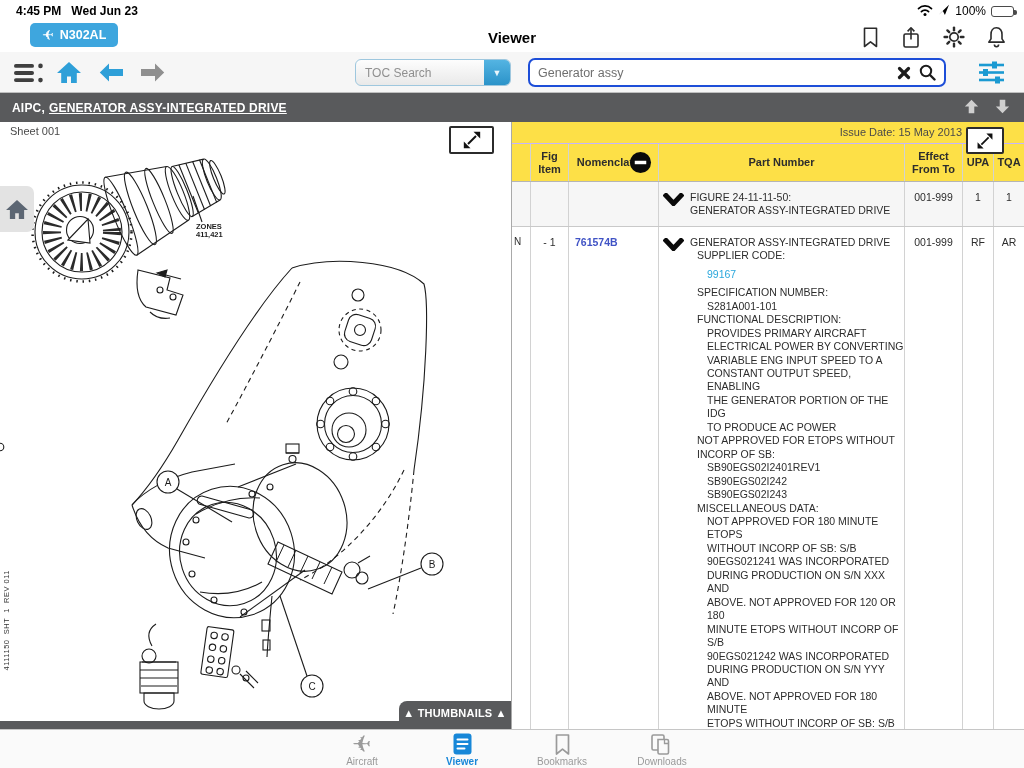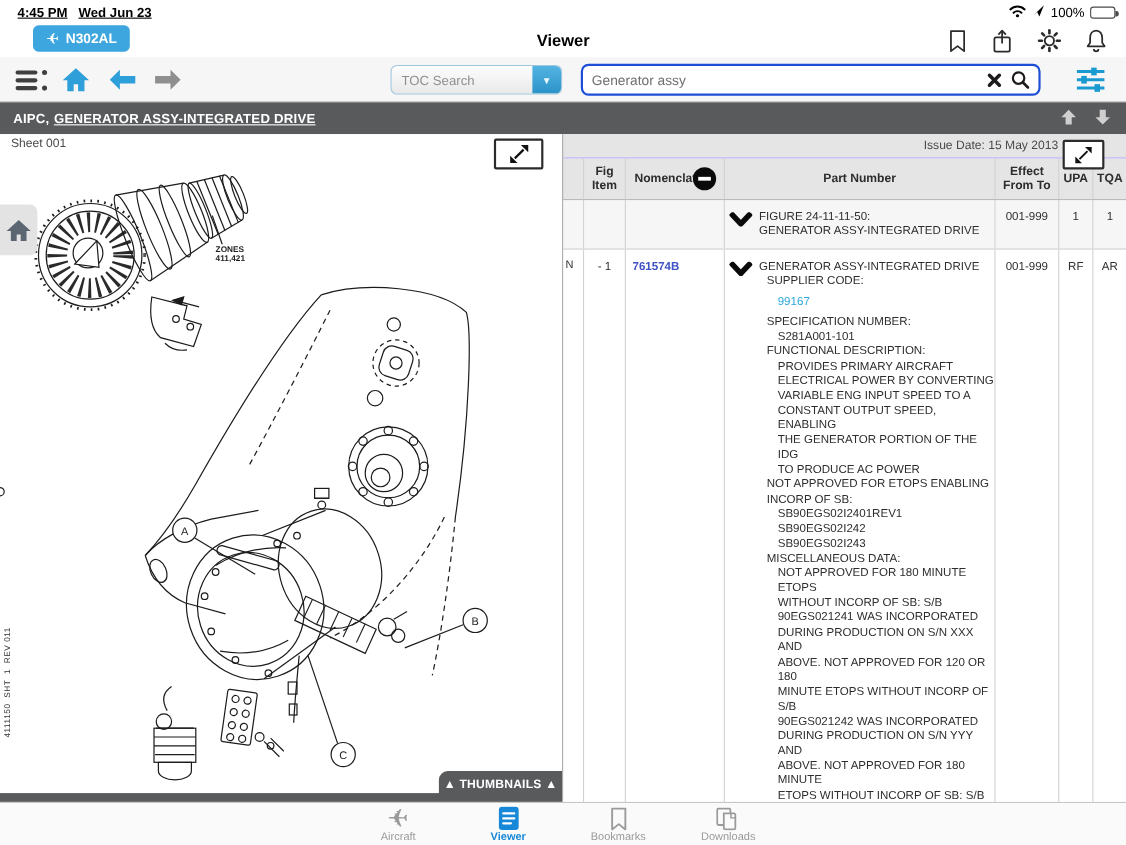--- a/index.html
+++ b/index.html
@@ -1,21 +1,21 @@
 <!DOCTYPE html>
 <html><head>
 <meta charset="utf-8">
 <style>
   * { margin:0; padding:0; box-sizing:border-box; }
   html,body { width:1024px; height:768px; font-family:"Liberation Sans","DejaVu Sans",sans-serif; background:#fff; overflow:hidden; }
   .screen { position:relative; width:1024px; height:768px; background:#fff; }
 
   
   .status-bar { position:absolute; top:0; left:0; right:0; height:22px; display:flex; align-items:center; padding:0 10px; font-size:12px; font-weight:700; color:#000; }
-  .sb-left { display:flex; gap:10px; align-items:center; margin-left:6px;text-decoration:underline; }
+  .sb-left { display:flex; gap:10px; align-items:center; margin-left:6px; }
   .sb-right { margin-left:auto; display:flex; gap:5px; align-items:center; }
   .battery { position:relative; width:23px; height:11px; border:1px solid #4a4a4a; border-radius:3px; padding:1px; }
   .battery .fill { width:100%; height:100%; background:#111; border-radius:1.5px; }
   .battery .tip { position:absolute; right:-4px; top:3px; width:3px; height:5px; background:#4a4a4a; border-radius:0 2px 2px 0; }
 
   
   .nav-bar { position:absolute; top:22px; left:0; right:0; height:30px; display:flex; align-items:center; }
   .aircraft-btn { position:absolute; left:30px; top:1px; height:24px; padding:0 12px; background:#3ea6de; border-radius:5px; color:#fff; font-size:12.5px; font-weight:700; display:flex; align-items:center; gap:6px; }
   .plane-glyph { display:inline-block; transform:scaleX(-1); font-size:14px; font-weight:400; }
   .nav-title { position:absolute; left:0; right:0; text-align:center; font-size:15px; font-weight:700; color:#000; }
@@ -33,21 +33,21 @@
   .search-wrap .ico { margin-left:8px; display:flex; }
 
   
   .doc-bar { position:absolute; top:93px; left:0; right:0; height:29px; background:#595a5c; color:#fff; display:flex; align-items:center; padding-left:12px; font-size:12px; font-weight:700; letter-spacing:.2px; }
   .doc-bar .doc-title { text-decoration:underline; margin-left:4px; cursor:pointer; }
   .doc-bar .doc-arrows { margin-left:auto; margin-right:14px; display:flex; gap:16px; }
 
   
   .content { position:absolute; top:122px; left:0; width:1024px; height:607px; display:flex; }
   .left-panel { position:relative; width:511px; height:607px; background:#fff; overflow:hidden; }
-  .right-panel { position:relative; width:513px; height:607px; background:#e5e5e5; border-left:1px solid #a9a9a9; overflow:hidden; }
+  .right-panel { position:relative; width:513px; height:607px; background:#fde047; border-left:1px solid #a9a9a9; overflow:hidden; }
 
   .sheet-label { position:absolute; top:3px; left:10px; font-size:11px; color:#4a4a4a; }
   .expand-btn { position:absolute; border:2px solid #2b2b2b; background:#fff; border-radius:2px; display:flex; align-items:center; justify-content:center; cursor:pointer; }
   .expand-left { top:4px; left:449px; width:45px; height:28px; }
   .home-tab { position:absolute; left:0; top:64px; width:34px; height:46px; background:#e3e3e3; border-radius:0 7px 7px 0; display:flex; align-items:center; justify-content:center; cursor:pointer; }
   .revision-text { position:absolute; left:2px; bottom:58px; writing-mode:vertical-rl; transform:rotate(180deg); font-size:7.5px; color:#333; letter-spacing:.5px; white-space:pre; }
   .thumb-strip { position:absolute; left:0; bottom:-3px; height:11px; width:511px; background:#595a5c; }
   .thumbnails-btn { position:absolute; right:0; bottom:5px; width:112px; height:23px; background:#595a5c; border-radius:8px 0 0 0; color:#fff; font-size:11px; font-weight:700; display:flex; align-items:center; justify-content:center; letter-spacing:.2px; cursor:pointer; }
   .drawing-svg { position:absolute; inset:0; }
 
@@ -450,21 +450,21 @@
                   <div class="nline ind2 nlink">99167</div>
                   <div class="nline ind1">SPECIFICATION NUMBER:</div>
                   <div class="nline ind2">S281A001-101</div>
                   <div class="nline ind1">FUNCTIONAL DESCRIPTION:</div>
                   <div class="nline ind2">PROVIDES PRIMARY AIRCRAFT</div>
                   <div class="nline ind2">ELECTRICAL POWER BY CONVERTING</div>
                   <div class="nline ind2">VARIABLE ENG INPUT SPEED TO A</div>
                   <div class="nline ind2">CONSTANT OUTPUT SPEED, ENABLING</div>
                   <div class="nline ind2">THE GENERATOR PORTION OF THE IDG</div>
                   <div class="nline ind2">TO PRODUCE AC POWER</div>
-                  <div class="nline ind1">NOT APPROVED FOR ETOPS ENABLING</div>
+                  <div class="nline ind1">NOT APPROVED FOR ETOPS WITHOUT</div>
                   <div class="nline ind1">INCORP OF SB:</div>
                   <div class="nline ind2">SB90EGS02I2401REV1</div>
                   <div class="nline ind2">SB90EGS02I242</div>
                   <div class="nline ind2">SB90EGS02I243</div>
                   <div class="nline ind1">MISCELLANEOUS DATA:</div>
                   <div class="nline ind2">NOT APPROVED FOR 180 MINUTE ETOPS</div>
                   <div class="nline ind2">WITHOUT INCORP OF SB: S/B</div>
                   <div class="nline ind2">90EGS021241 WAS INCORPORATED</div>
                   <div class="nline ind2">DURING PRODUCTION ON S/N XXX AND</div>
                   <div class="nline ind2">ABOVE. NOT APPROVED FOR 120 OR 180</div>

